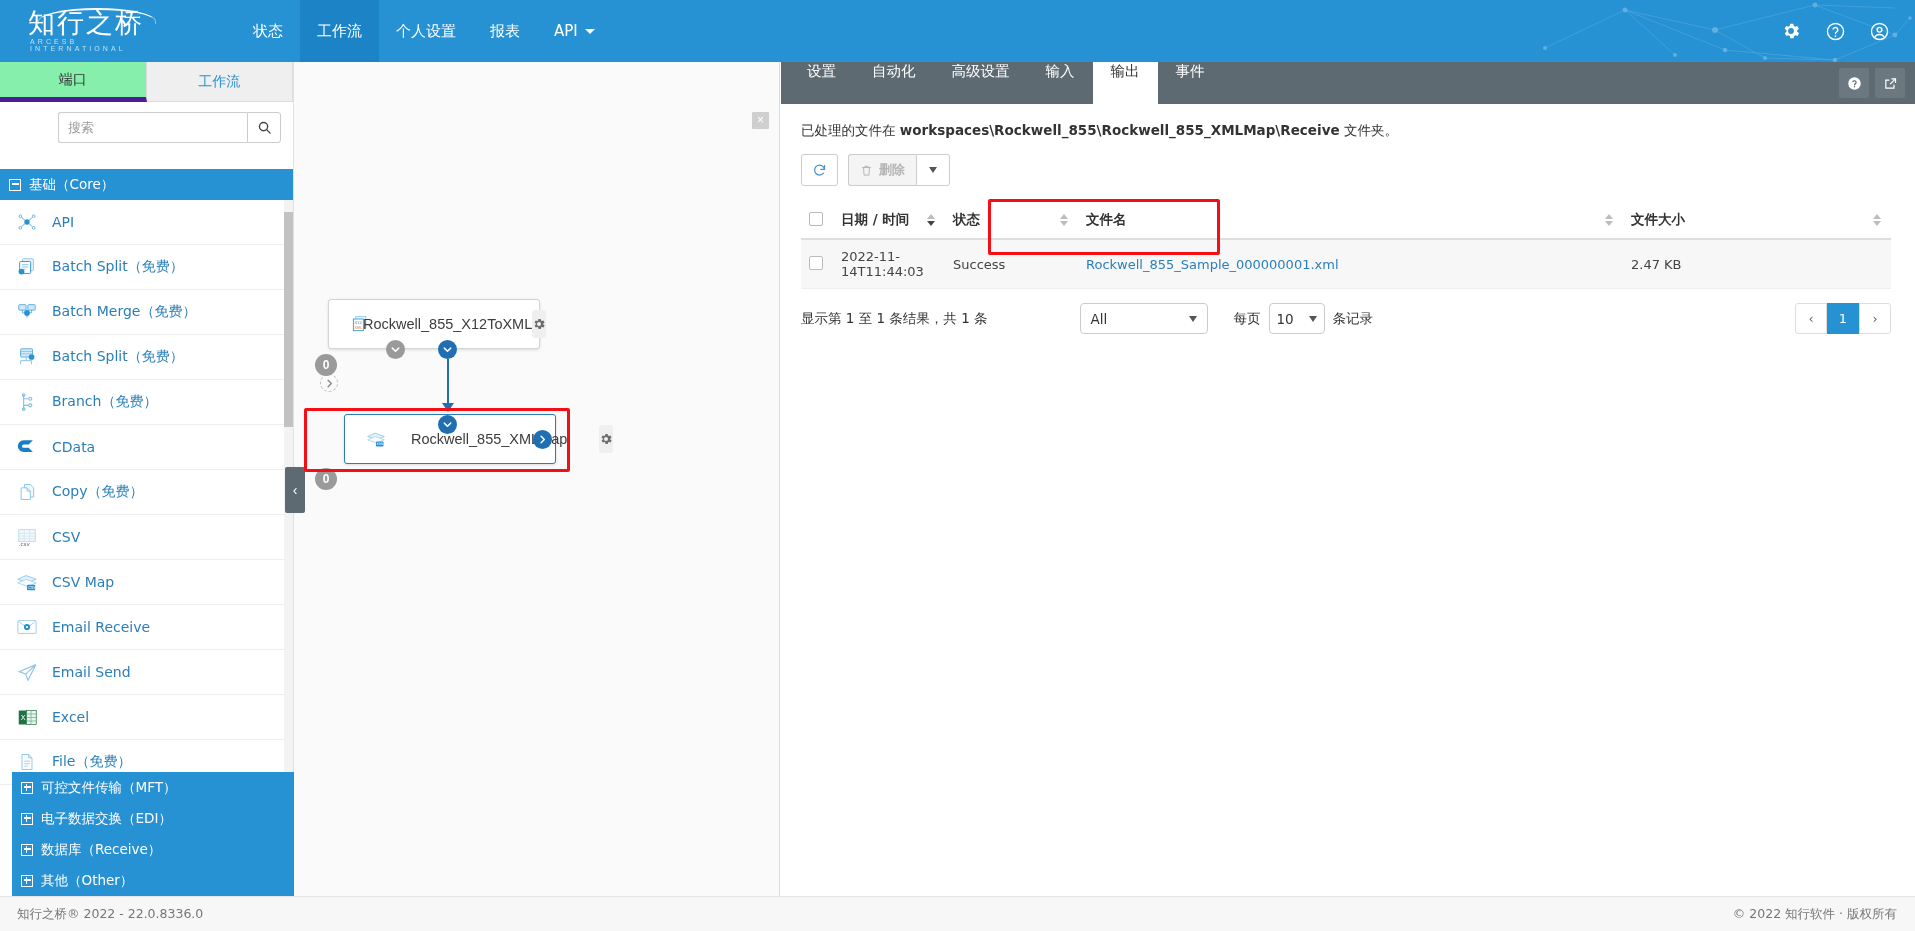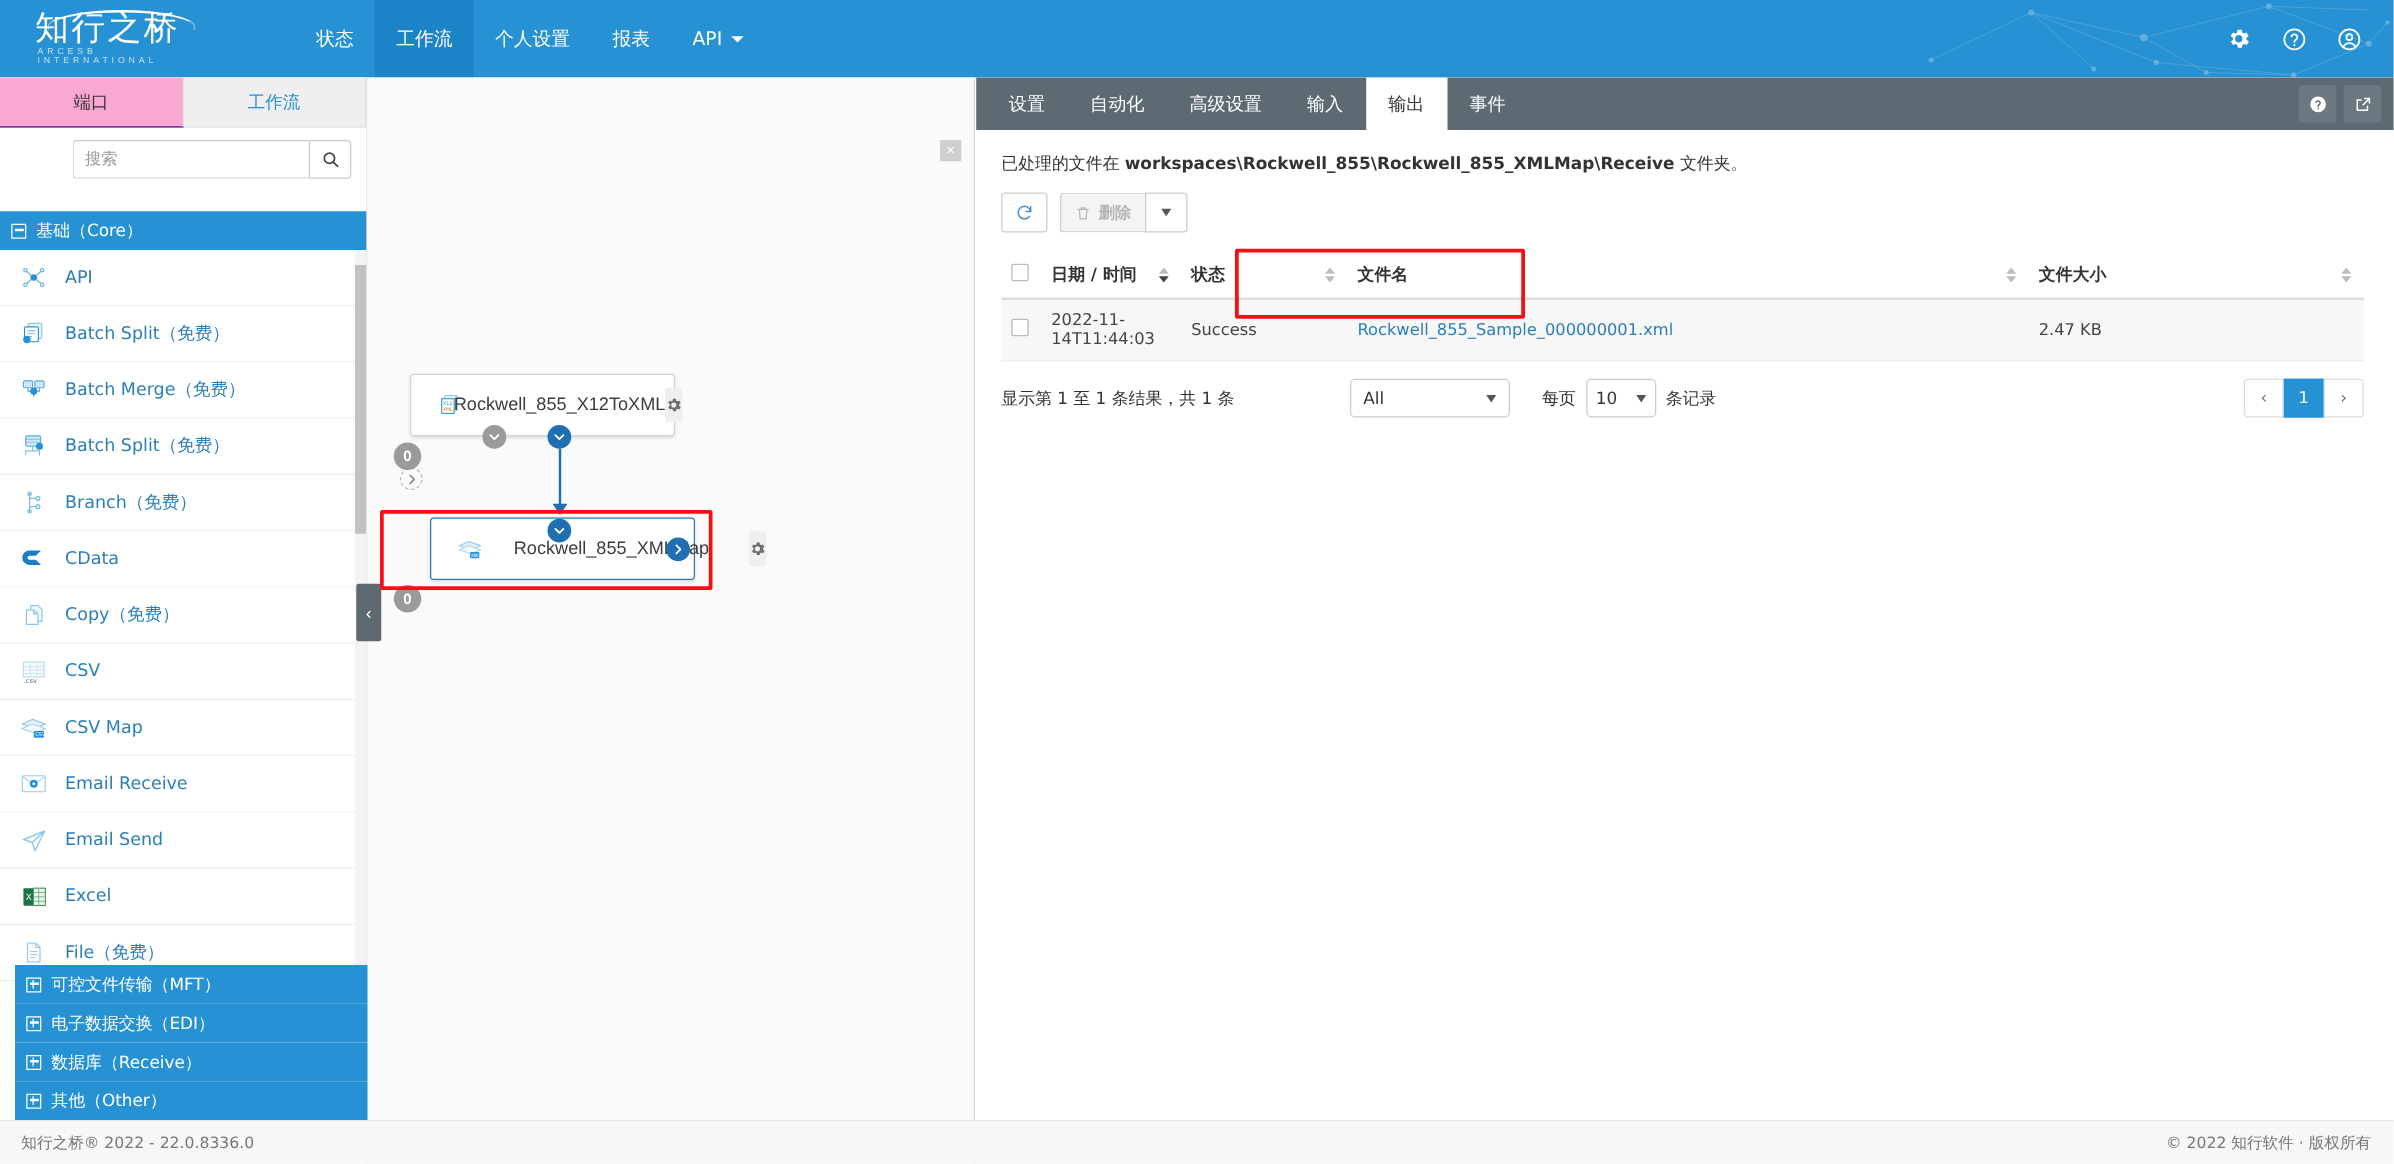--- a/index.html
+++ b/index.html
@@ -63,21 +63,21 @@
     position: absolute; left: 0; top: 62px; width: 294px; height: 869px;
     background: #fff; border-right: 1px solid #e1e1e1;
   }
   .side-tabs { display: flex; height: 40px; background: #f1f1f1; border-bottom: 1px solid #ddd; }
   .side-tab {
     flex: 1; display: flex; align-items: center; justify-content: center;
     font-size: 14px; color: #2691d3; cursor: pointer;
     background: #efefef; border-right: 1px solid #ddd;
     font-family: "DejaVu Sans", sans-serif;
   }
-  .side-tab.active { background: #f9a8d4; color: #333; border-bottom: 1px solid #4c1d95; margin-bottom: -1px; }
+  .side-tab.active { background: #86efac; color: #333; border-bottom: 5px solid #4c1d95; margin-bottom: -1px; }
   .search-wrap { padding: 10px 12px 26px 12px; display: flex; margin-left: 46px; }
   .search-input {
     flex: 1; height: 31px; border: 1px solid #ccc; border-right: none;
     border-radius: 3px 0 0 3px; padding: 0 9px; font-size: 13px; color: #333;
     outline: none; font-family: "DejaVu Sans", sans-serif;
   }
   .search-input::placeholder { color: #999; }
   .search-btn {
     width: 38px; height: 31px; border: 1px solid #ccc; border-radius: 0 3px 3px 0;
     background: #fff; display: flex; align-items: center; justify-content: center;
@@ -174,21 +174,21 @@
   .in-arrow-dashed {
     position: absolute; width: 18px; height: 18px; border-radius: 50%;
     border: 1px dashed #b9b9b9; display:flex; align-items:center; justify-content:center;
     color: #7c7c7c;
   }
 
   
   .rpanel { position: absolute; left: 781px; top: 62px; width: 1134px; height: 869px; background: #fff; }
   .tabbar { height: 42px; background: #5d6a72; display: flex; align-items: flex-end; position: relative; }
   .tab {
-    height: 42px; padding: 0 18px; display: flex; align-items: center;
+    height: 42px; padding: 0 18px; display: flex; 
     color: #fff; font-size: 14.5px; cursor: pointer;
     font-family: "DejaVu Sans", sans-serif;
   }
   .tab.active { background: #fff; color: #333; }
   .tabbar-right { position: absolute; right: 10px; top: 6px; display: flex; gap: 6px; }
   .tb-icon {
     width: 30px; height: 30px; background: #6c7880; border-radius: 2px;
     display: flex; align-items: center; justify-content: center; cursor: pointer; color: #fff;
   }
   .panel-body { padding: 14px 20px 0 20px; }

